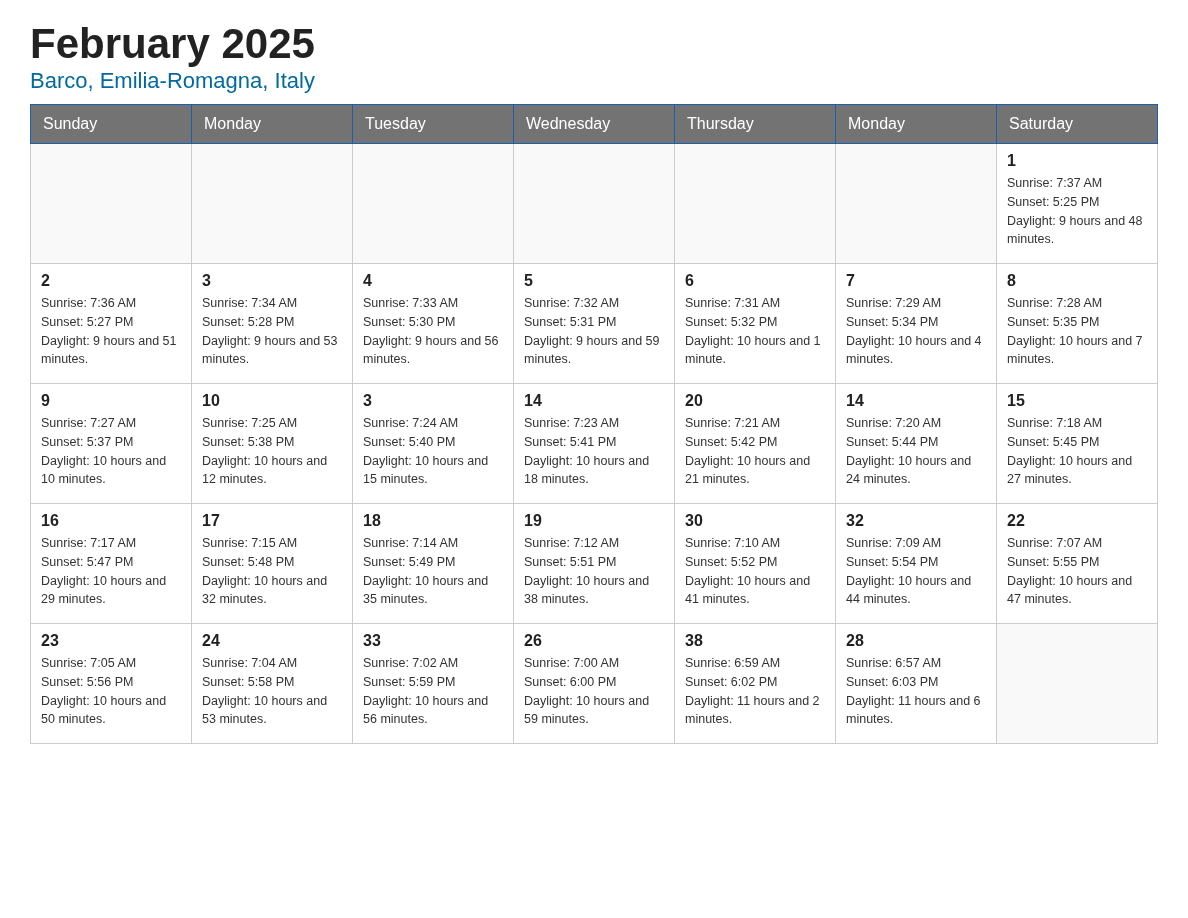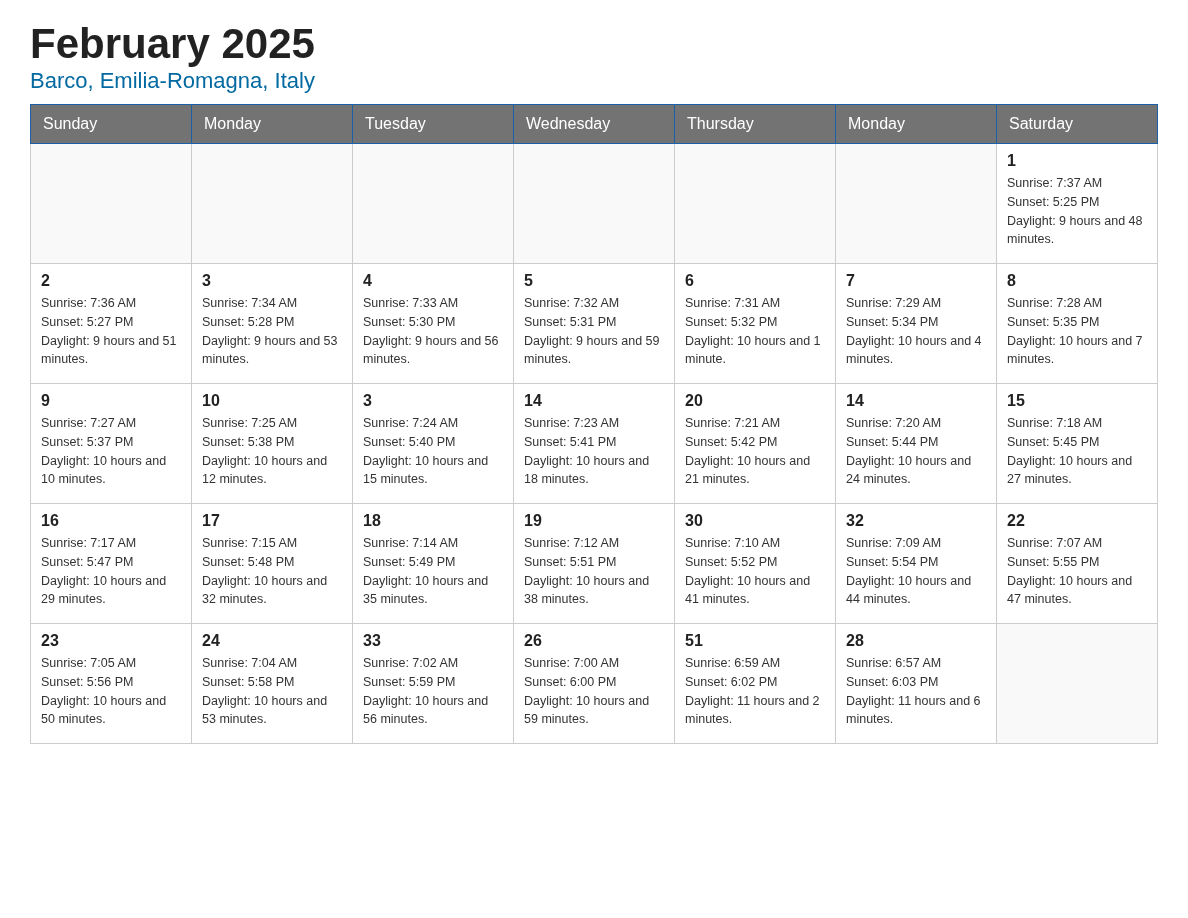--- a/index.html
+++ b/index.html
@@ -233,21 +233,21 @@
         </td>
         <td>
           <span class="day-number">33</span>
           <div class="day-info">Sunrise: 7:02 AM<br>Sunset: 5:59 PM<br>Daylight: 10 hours and 56 minutes.</div>
         </td>
         <td>
           <span class="day-number">26</span>
           <div class="day-info">Sunrise: 7:00 AM<br>Sunset: 6:00 PM<br>Daylight: 10 hours and 59 minutes.</div>
         </td>
         <td>
-          <span class="day-number">51</span>
+          <span class="day-number">38</span>
           <div class="day-info">Sunrise: 6:59 AM<br>Sunset: 6:02 PM<br>Daylight: 11 hours and 2 minutes.</div>
         </td>
         <td>
           <span class="day-number">28</span>
           <div class="day-info">Sunrise: 6:57 AM<br>Sunset: 6:03 PM<br>Daylight: 11 hours and 6 minutes.</div>
         </td>
         <td class="empty-cell"></td>
       </tr>
     </tbody>
 </table>

